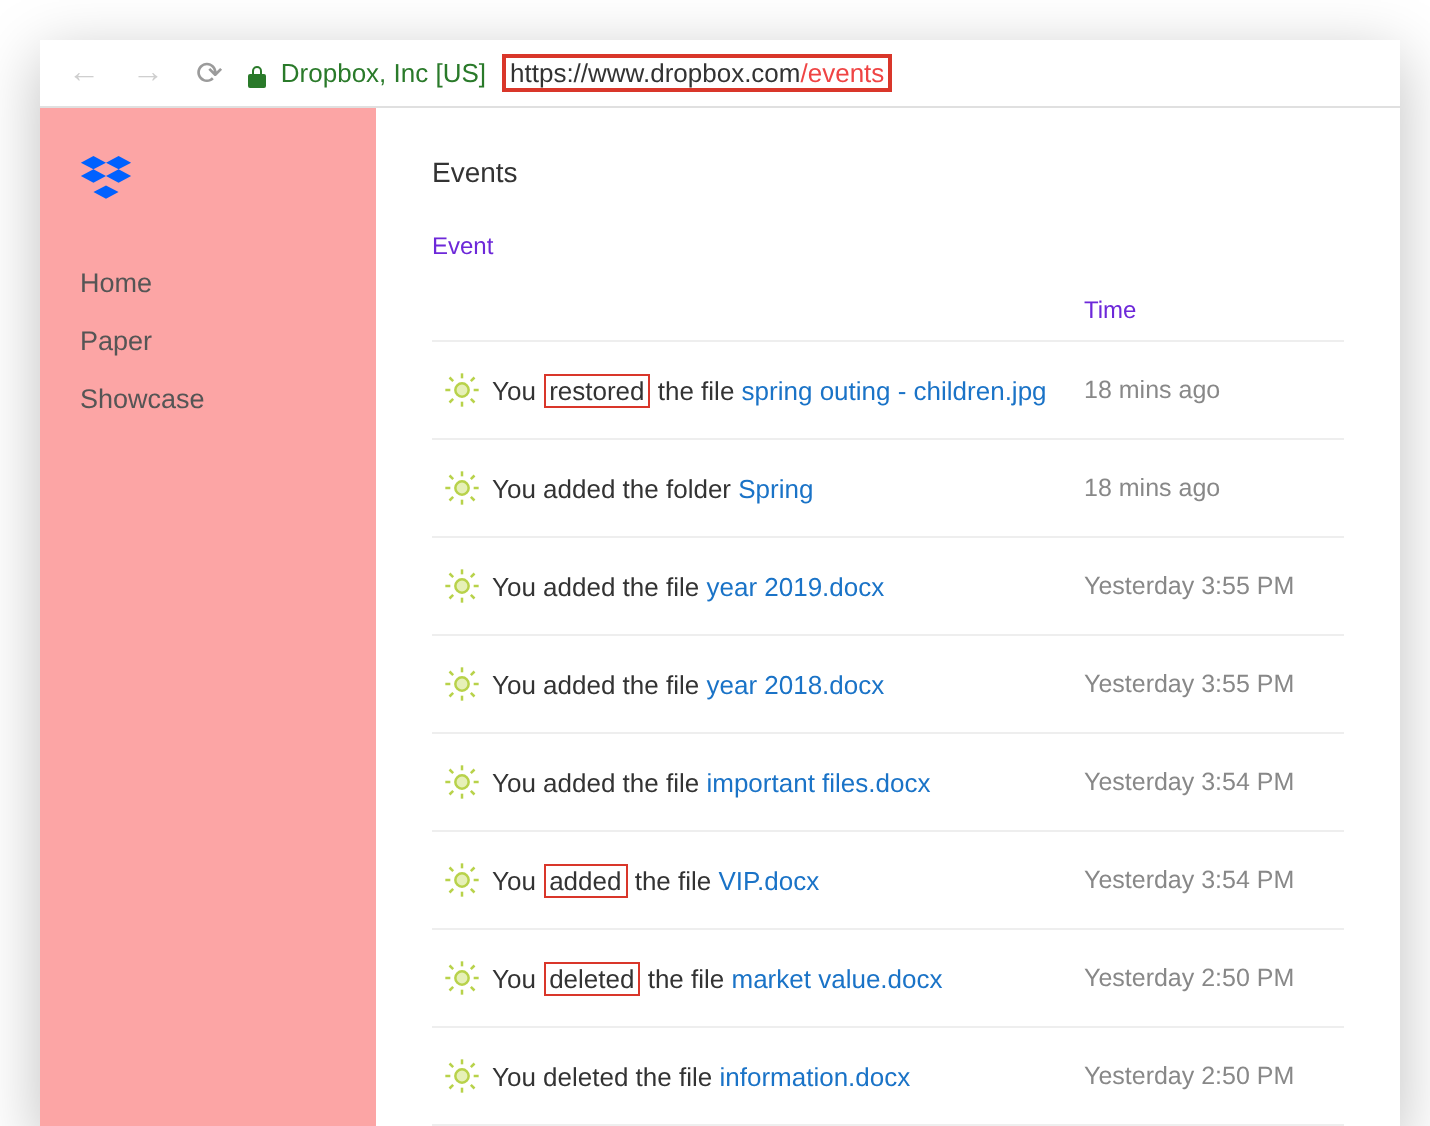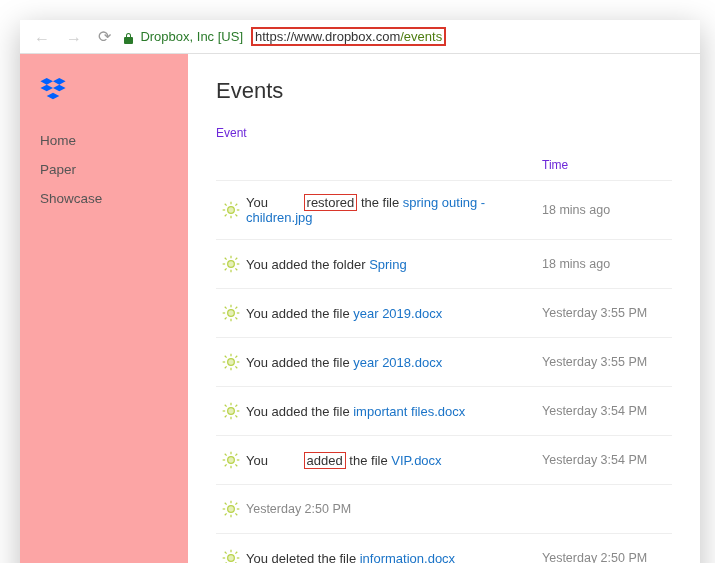--- a/index.html
+++ b/index.html
@@ -5,36 +5,36 @@
 * { margin: 0; padding: 0; box-sizing: border-box; font-family: -apple-system, BlinkMacSystemFont, "Segoe UI", Helvetica, Arial, sans-serif; }
 body { background: #fff; padding: 20px; }
 .shadow-wrap { width: 680px; box-shadow: 0 8px 30px rgba(0,0,0,0.25); background: #fff; }
 .browser-bar { display: flex; align-items: center; height: 34px; padding: 0 10px; border-bottom: 1px solid #e0e0e0; gap: 8px; color: #555; font-size: 13px; }
 .nav-btn { color: #9b9b9b; font-size: 16px; padding: 0 4px; }
 .nav-btn.disabled { color: #cfcfcf; }
 .lock-wrap { display:flex; align-items:flex-end; gap:6px; color:#2a7a2a; }
 .url-box { flex:1; display:flex; align-items:center; gap:4px; font-size:13px; color:#333; }
 .url-highlight { border: 2px solid #d9362a; padding: 0 2px; }
 .url-host { color:#333; }
-.url-path { color:#4d7c0f; }
+.url-path { color:#ef4444; }
 .app { display:flex; min-height: 500px; }
 .sidebar { width: 168px; background: #fca5a5; padding: 24px 20px; }
 .logo { margin-bottom: 22px; }
 .side-item { display:block; font-size: 13.5px; color:#555; padding: 7px 0; }
 .main { flex:1; padding: 24px 28px 4px 28px; }
-.page-title { font-size: 22px; color:#333; font-weight: 400; margin-bottom: 22px; }
+.page-title { font-size: 14px; color:#333; font-weight: 400; margin-bottom: 22px; }
 .cols { display:flex; font-size:12px; color:#6d28d9; padding-bottom:8px; border-bottom:1px solid #eee; }
 .col-event { flex:1; }
 .col-time { width: 130px; margin-top: 32px; }
 .row { display:flex; align-items:center; padding: 14px 0; border-bottom:1px solid #eee; }
 .row .icon { width:30px; display:flex; justify-content:center; }
 .row .desc { flex:1; font-size: 13px; color:#333; }
 .row .tstamp { width:130px; font-size:12.5px; color:#888; }
 .link { color:#1a73c7; }
-.redbox { border: 1.5px solid #d9362a; padding: 0 2px; margin-left: 32px; }
+.redbox { border: 1.5px solid #d9362a; padding: 0 2px; }
 .sun { width:20px; height:20px; }
 </style>
 </head>
 <body>
 
 <div class="shadow-wrap">
 
   <div class="browser-bar">
     <span class="nav-btn disabled">←</span>
     <span class="nav-btn disabled">→</span>
@@ -194,20 +194,21 @@
                   <line x1="12" y1="19" x2="12" y2="22"></line>
                   <line x1="2" y1="12" x2="5" y2="12"></line>
                   <line x1="19" y1="12" x2="22" y2="12"></line>
                   <line x1="4.5" y1="4.5" x2="6.7" y2="6.7"></line>
                   <line x1="17.3" y1="17.3" x2="19.5" y2="19.5"></line>
                   <line x1="4.5" y1="19.5" x2="6.7" y2="17.3"></line>
                   <line x1="17.3" y1="6.7" x2="19.5" y2="4.5"></line>
                 </g>
               </svg>
             </div>
+            <div class="desc"><span>You </span><span class="redbox">deleted</span><span> the file </span><span class="link">market value.docx</span></div>
             <div class="tstamp">Yesterday 2:50 PM</div>
           </div>
           <div class="row">
             <div class="icon">
               <svg class="sun" viewBox="0 0 24 24">
                 <g fill="none" stroke="#b8d24a" stroke-width="1.5">
                   <circle cx="12" cy="12" r="4" fill="#e6f0b8"></circle>
                   <line x1="12" y1="2" x2="12" y2="5"></line>
                   <line x1="12" y1="19" x2="12" y2="22"></line>
                   <line x1="2" y1="12" x2="5" y2="12"></line>

